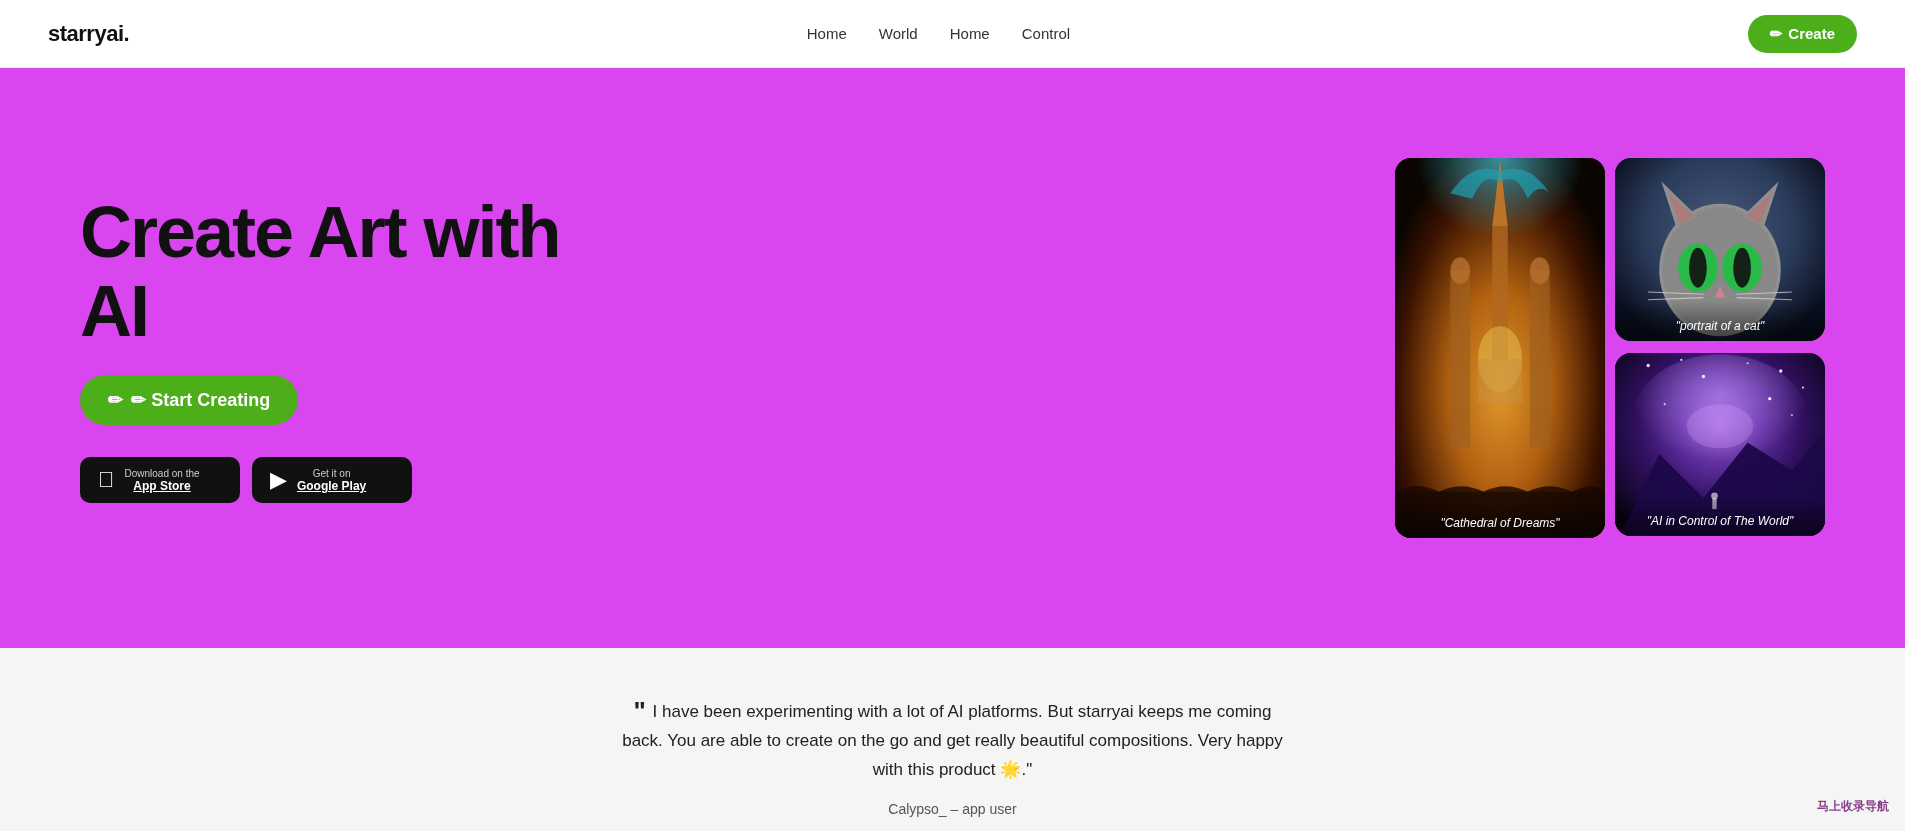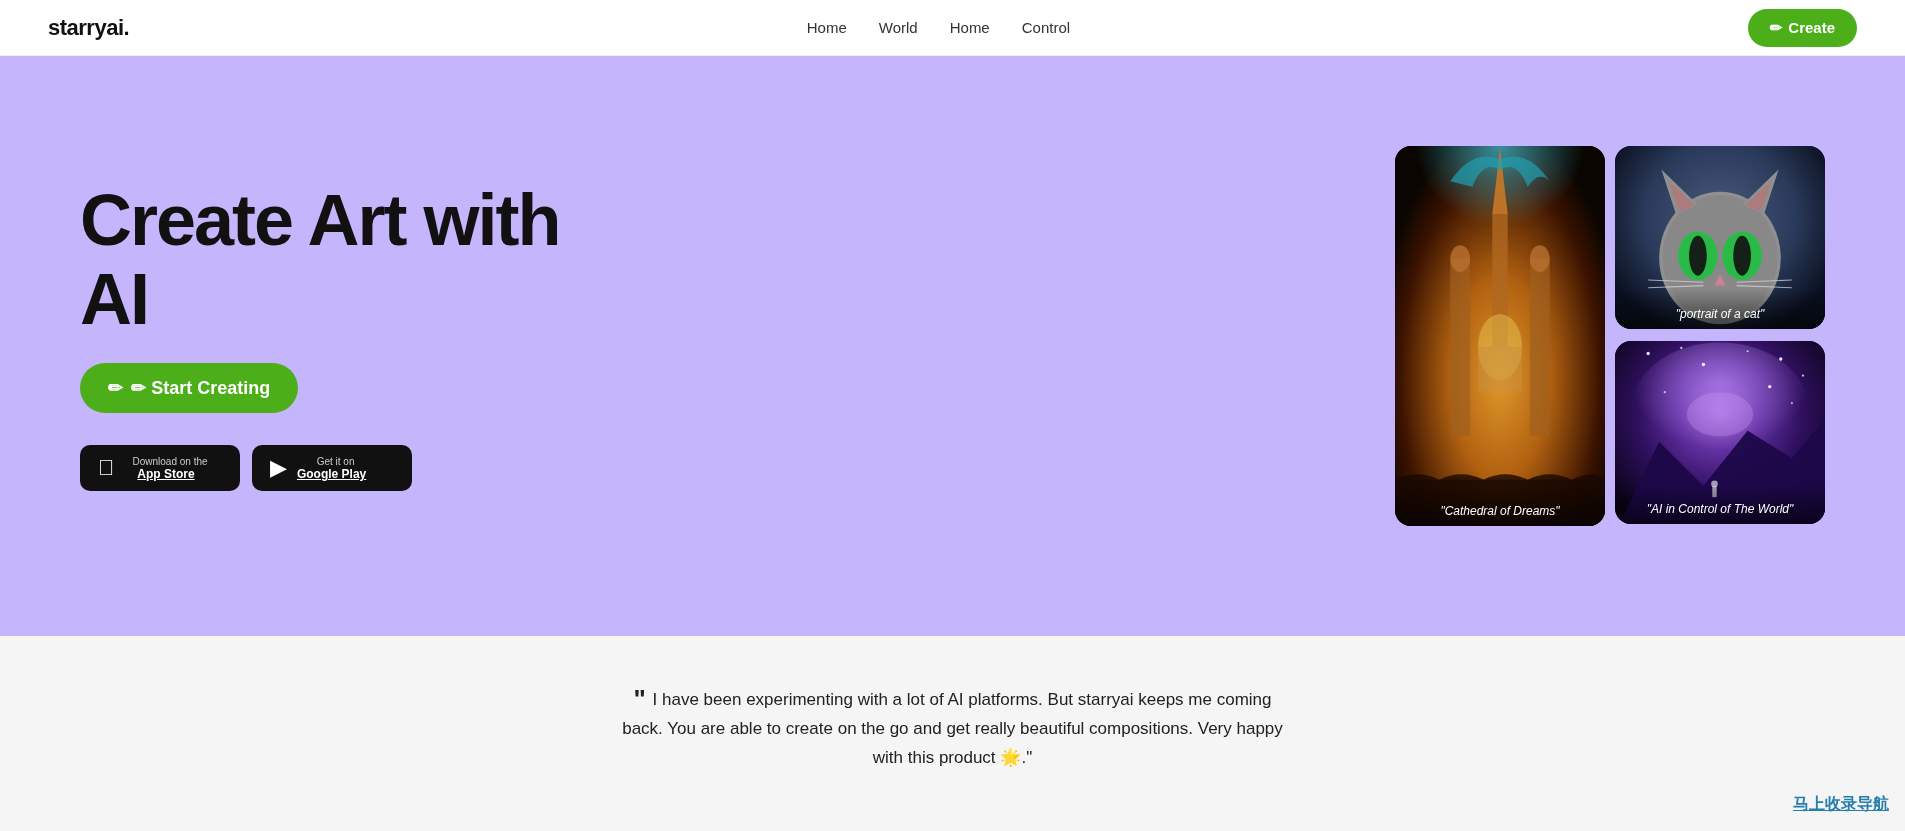--- a/index.html
+++ b/index.html
@@ -1,42 +1,42 @@
 <!DOCTYPE html>
 <html><head>
   <meta charset="utf-8">
   <style>
     * { margin: 0; padding: 0; box-sizing: border-box; }
     body { font-family: -apple-system, BlinkMacSystemFont, 'Segoe UI', Helvetica, Arial, sans-serif; background: #fff; color: #111; overflow-x: hidden; }
 
     
     nav {
       display: flex; align-items: center; justify-content: space-between;
-      padding: 0 48px; height: 56px; background: #fff;
+      padding: 0 48px; height: 68px; background: #fff;
       border-bottom: 1px solid #f0f0f0;
     }
     .nav-logo {
       font-size: 22px; font-weight: 700; letter-spacing: -0.5px; color: #111;
     }
     .nav-logo span { color: #111; }
     .nav-links { display: flex; gap: 32px; align-items: flex-end; }
     .nav-links a {
       text-decoration: none; color: #333; font-size: 15px;
       font-weight: 400;
     }
     .nav-create-btn {
       background: #4caf1a; color: #fff; border: none; border-radius: 24px;
       padding: 10px 22px; font-size: 15px; font-weight: 600; cursor: pointer;
       display: flex; align-items: center; gap: 6px;
     }
 
     
     .hero {
       display: flex; align-items: center; justify-content: space-between;
-      padding: 60px 80px 80px 80px; min-height: 580px; background: #c4b5fd;
+      padding: 60px 80px 80px 80px; min-height: 580px; background: #d946ef;
     }
     .hero-left { max-width: 520px; }
     .hero-title {
       font-size: 72px; font-weight: 800; line-height: 1.1; color: #111; margin-bottom: 24px;
       letter-spacing: -2px;
     }
     .hero-subtitle {
       font-size: 17px; color: #333; line-height: 1.6; margin-bottom: 40px; max-width: 440px;
     }
 
@@ -45,21 +45,21 @@
       padding: 14px 28px; font-size: 18px; font-weight: 600; cursor: pointer;
       display: inline-flex; align-items: center; gap: 8px; margin-bottom: 24px;
     }
 
     .store-buttons { display: flex; gap: 12px; margin-top: 8px; }
     .store-btn {
       background: #111; color: #fff; border: none; border-radius: 10px;
       padding: 10px 18px; cursor: pointer; display: flex; align-items: center; gap: 10px;
       min-width: 160px;
     }
-    .store-btn-text-top { font-size: 10px; color: #ccc; display: block; margin-left: 8px; }
+    .store-btn-text-top { font-size: 10px; color: #ccc; display: block; }
     .store-btn-text-main { font-size: 12px; font-weight: 600; color: #fff; display: block; text-decoration: underline; }
     .store-icon { font-size: 22px; }
 
     
     .hero-right {
       display: grid; grid-template-columns: 1fr 1fr; grid-template-rows: auto auto;
       gap: 10px; width: 430px; flex-shrink: 0;
     }
     .art-card {
       border-radius: 16px; overflow: hidden; position: relative;
@@ -98,23 +98,22 @@
       font-size: 17px; color: #222; max-width: 680px; margin: 0 auto 16px; line-height: 1.7;
     }
     .testimonial-quote .open-quote { font-size: 26px; font-weight: 900; vertical-align: top; line-height: 1; margin-right: 2px; }
     .testimonial-author {
       font-size: 14px; color: #555; margin-top: 8px;
     }
 
     
     .corner-watermark {
       position: fixed; bottom: 16px; right: 16px;
-      color: #0369a1; font-size: 16px; font-weight: 700; opacity: 0.85;
+      color: #701a75; font-size: 12px; font-weight: 700; opacity: 0.85;
       white-space: nowrap;
-      text-decoration: underline;
     }
   </style>
 </head>
 <body>
 
 <nav>
   <div class="nav-logo">
     <span>starryai</span><span>.</span>
   </div>
   <div class="nav-links">
@@ -266,15 +265,16 @@
       <div class="art-card-caption">"AI in Control of The World"</div>
     </div>
   </div>
 </section>
 
 <section class="testimonial">
   <p class="testimonial-quote">
     <span class="open-quote">"</span>
     <span>I have been experimenting with a lot of AI platforms. But starryai keeps me coming back. You are able to create on the go and get really beautiful compositions. Very happy with this product 🌟.</span><span>"</span>
   </p>
+  <p class="testimonial-author">Calypso_ – app user</p>
 </section>
 
 <div class="corner-watermark">马上收录导航</div>
 
 </body></html>

